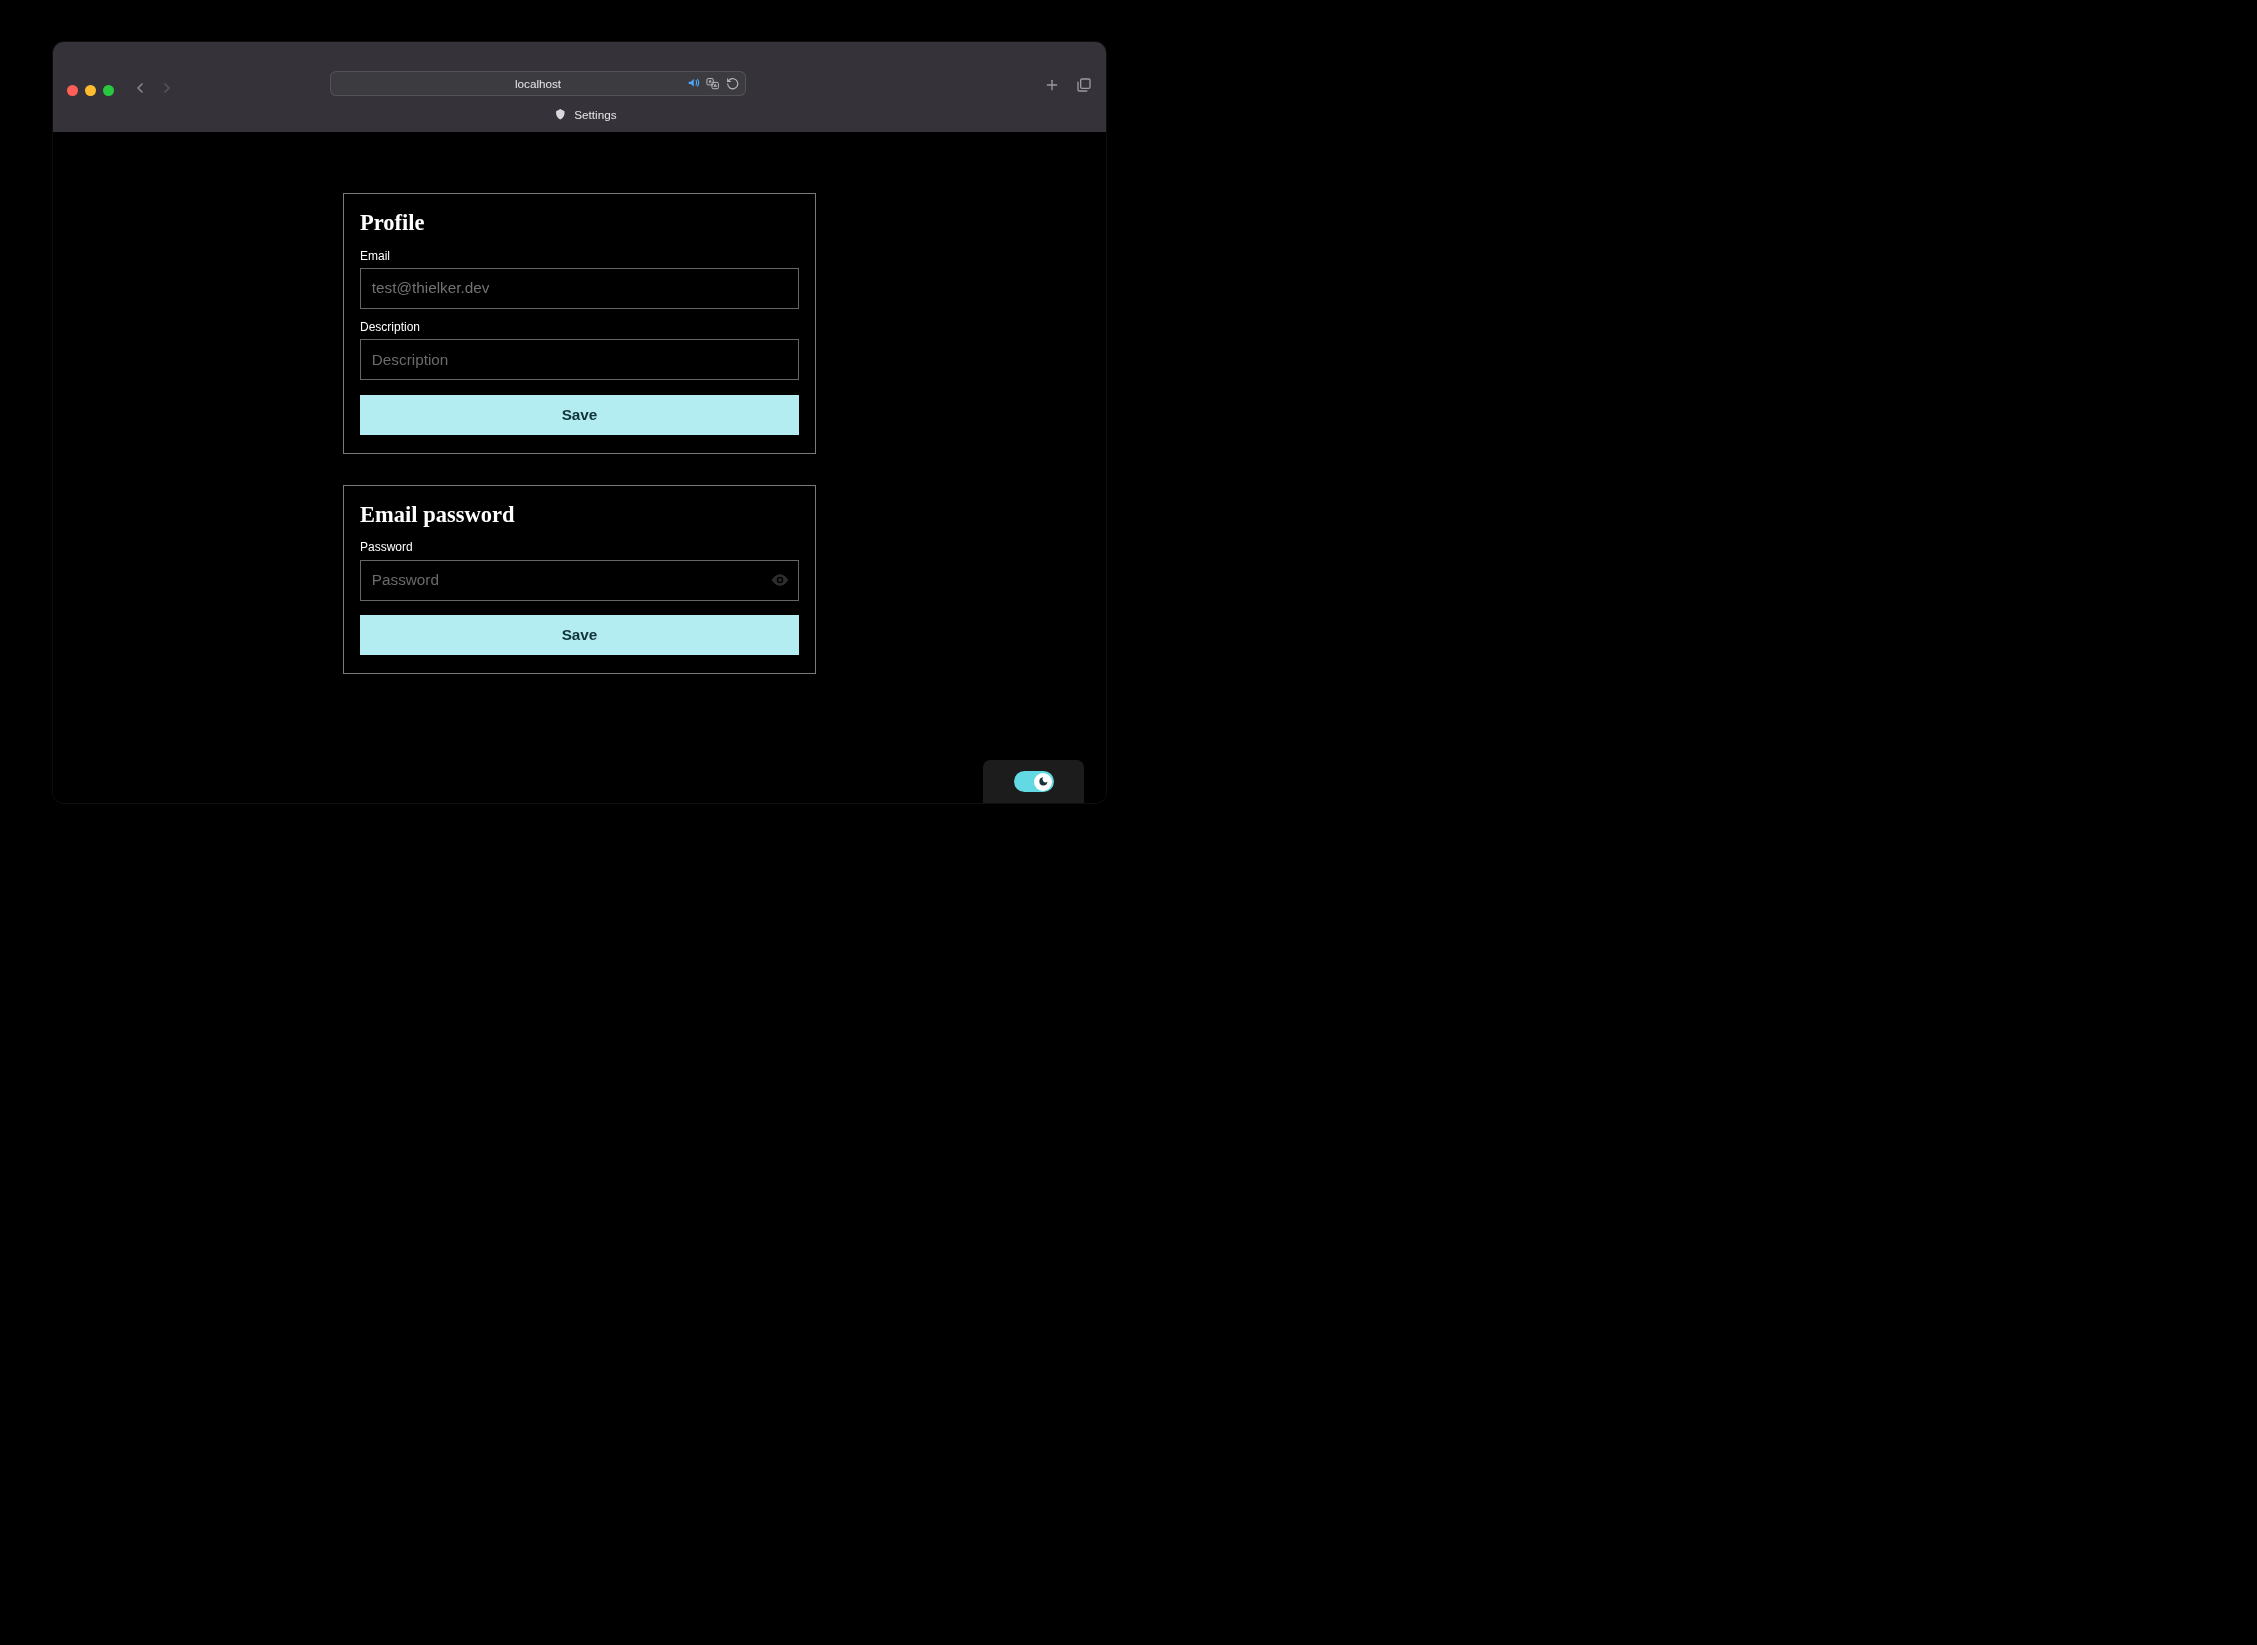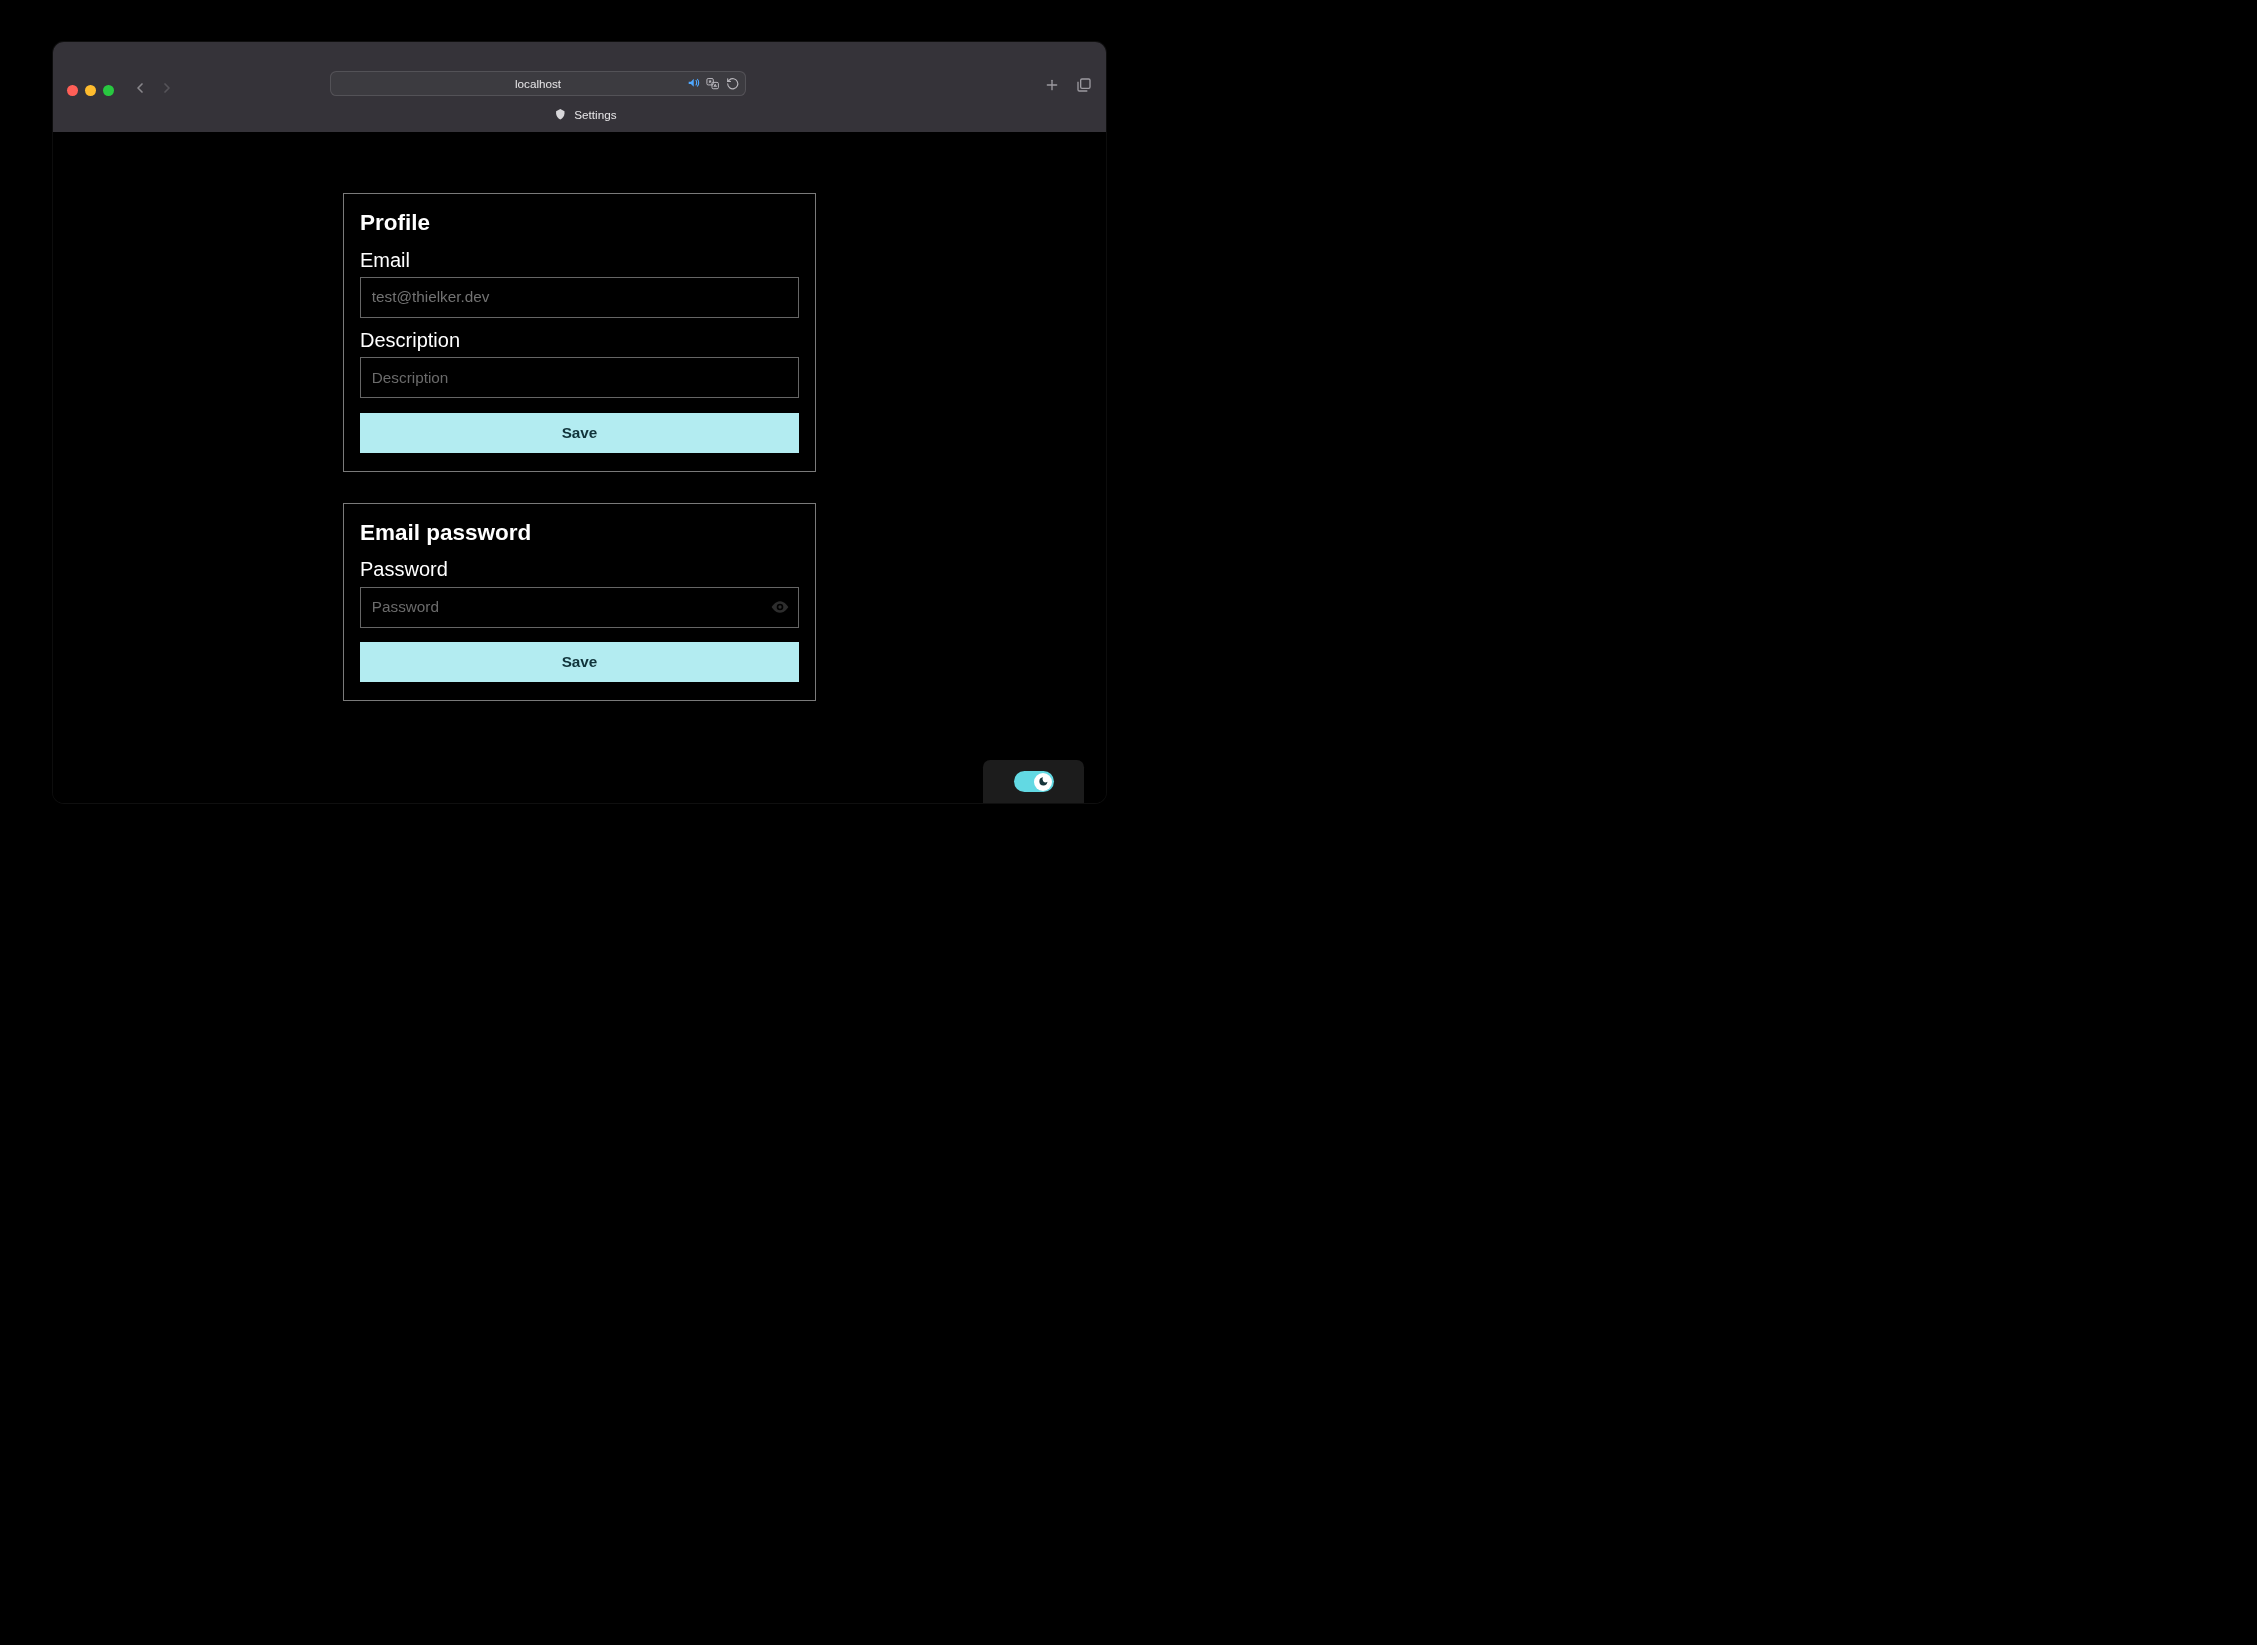--- a/index.html
+++ b/index.html
@@ -130,25 +130,26 @@
     }
     .card {
       border: 0.9px solid #7a7a7a;
       padding: 16px 16px 18px 16px;
     }
     .card h2 {
       color: #fff;
       font-size: 22.5px;
       font-weight: 700;
       margin-bottom: 12.6px;
+      font-family: Liberation Serif, serif;
     }
     .field-group { margin-bottom: 10.8px; }
     .field-label {
       color: #fff;
-      font-size: 20px;
+      font-size: 12px;
       margin-bottom: 5.4px;
       display: block;
     }
     .text-input {
       width: 100%;
       height: 41px;
       background: transparent;
       border: 0.9px solid #666;
       color: #737373;
       font-size: 15.3px;

